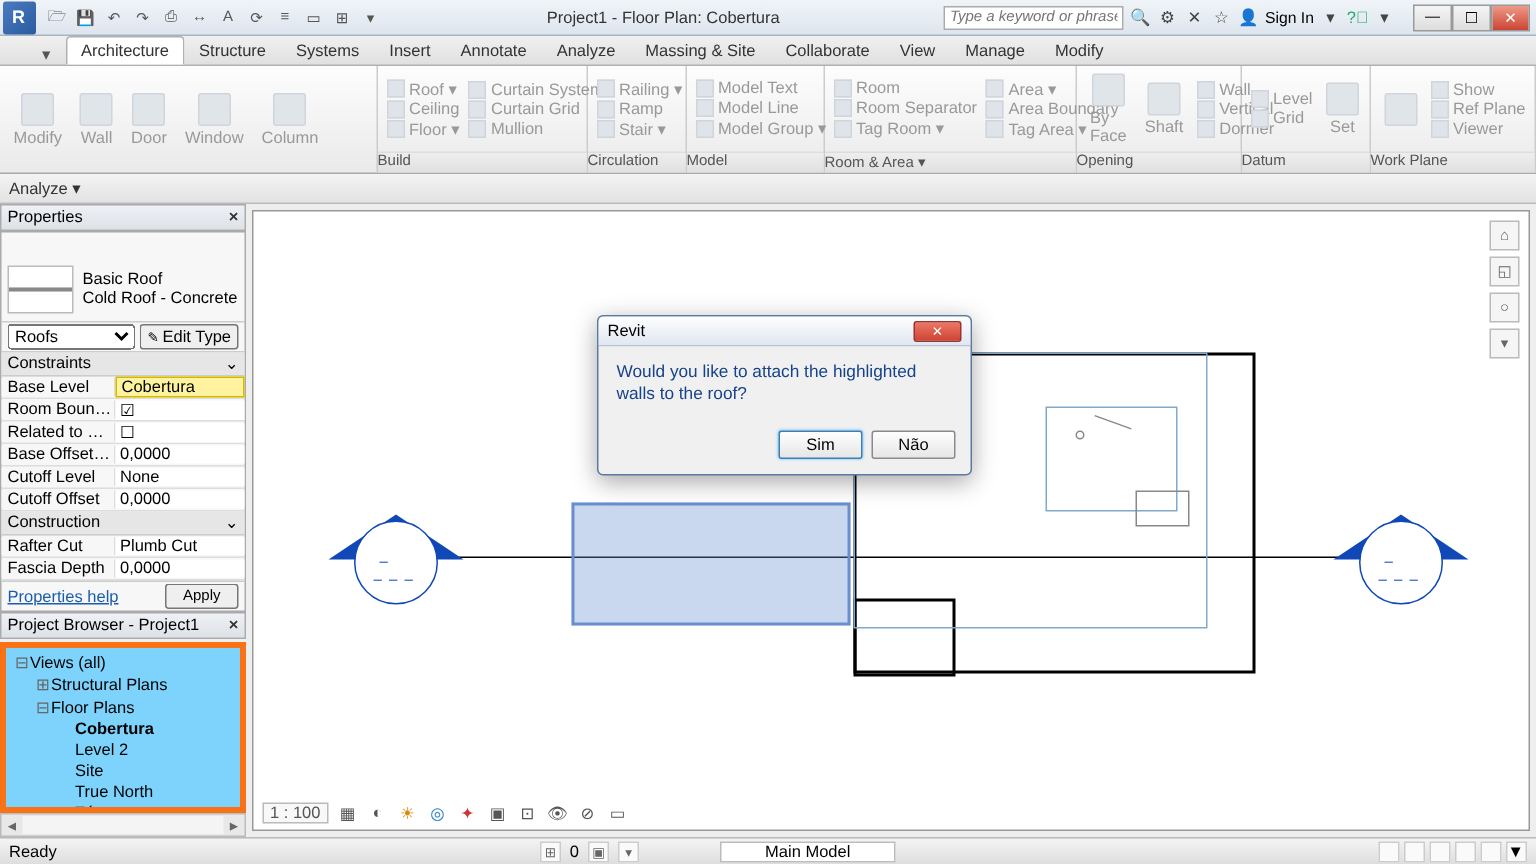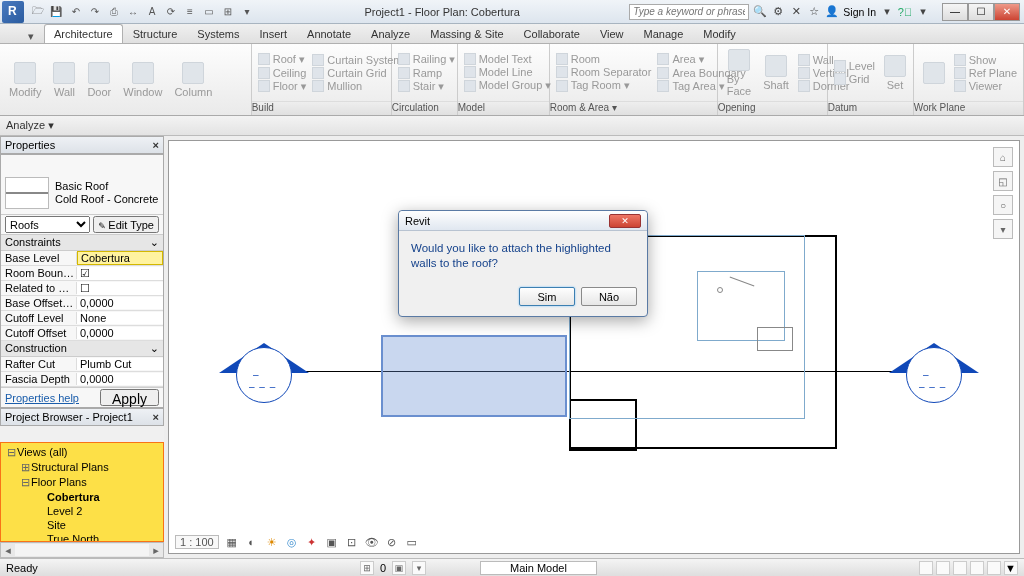--- a/index.html
+++ b/index.html
@@ -53,24 +53,24 @@
 .cat-row { height: 20px; display: flex; align-items: center; padding: 0 4px; border-bottom: 1px solid #ccc; gap:3px;}
 .cat-row select { flex: 1; height: 17px; font-size: 11px; }
 .cat-row button { height: 17px; font-size: 10px; padding: 0 3px; }
 .prop-section { background: #e6e6e6; font-size: 10.5px; padding: 1px 4px; border-bottom: 1px solid #ccc; display:flex; justify-content:space-between;}
 .prop-row { display: flex; font-size: 10.5px; border-bottom: 1px solid #ddd; height: 15px; align-items: center; }
 .prop-row .k { width: 76px; padding-left: 4px; background:#f7f7f7; border-right:1px solid #ddd; overflow:hidden; white-space:nowrap; text-overflow:ellipsis;}
 .prop-row .v { flex: 1; padding-left: 3px; background:#fff;}
 .prop-row.hi .v { background:#fff3a0; border:1px solid #d4b800;}
 .prop-foot { height: 20px; display: flex; align-items: center; justify-content: space-between; padding: 0 4px; border-top: 1px solid #ccc; }
 .prop-foot a { color: #1a5dab; text-decoration: underline; font-size: 11px; }
-.prop-foot button { height: 17px; font-size: 14px; padding: 0 10px; }
-
-
-.browser { flex: 1; border: 1px solid #f97316; background: #fde047; overflow: auto; margin-top:16px;}
+.prop-foot button { height: 17px; font-size: 10px; padding: 0 10px; }
+
+
+.browser { flex: 1; border: 4px solid #f97316; background: #7dd3fc; overflow: auto; margin-top:2px;}
 .tree { padding: 2px; font-size: 11px; }
 .tree .node { padding: 1px 0 1px 12px; white-space: nowrap; cursor: default; }
 .tree .node.l1 { padding-left: 4px; }
 .tree .node.l2 { padding-left: 18px; }
 .tree .node.l3 { padding-left: 34px; }
 .tree .node .tw { display:inline-block; width:10px; color:#666;}
 .tree .bold { font-weight: bold; }
 
 
 .canvas-wrap { flex: 1; position: relative; background: #eee; }

